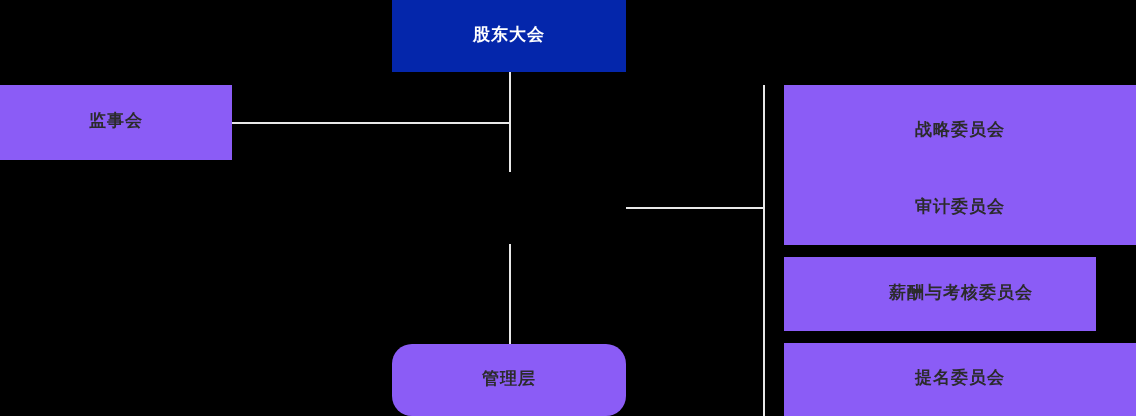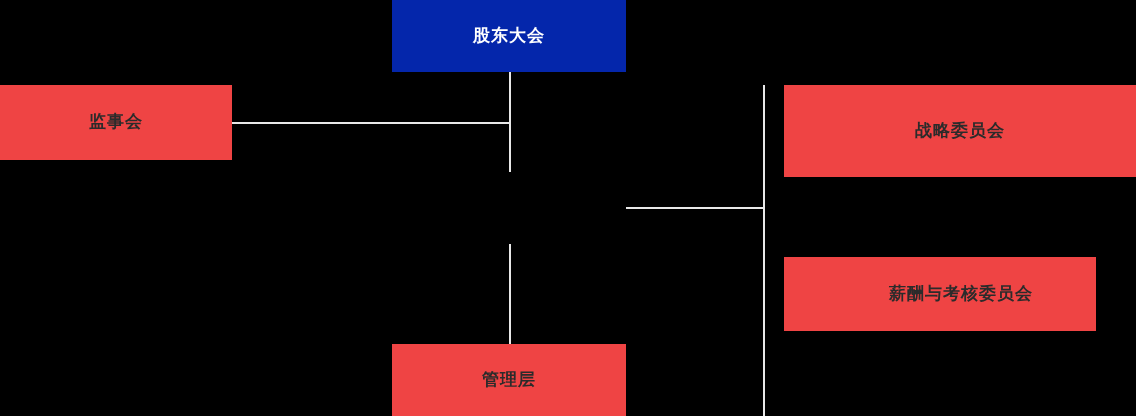--- a/index.html
+++ b/index.html
@@ -6,37 +6,37 @@
     margin: 0;
     padding: 0;
     background: #000000;
   }
   #chart-root {
     position: relative;
     width: 1136px;
     height: 416px;
     background: #000000;
     overflow: hidden;
-    font-family: Liberation Serif, serif;
+    font-family: Liberation Mono, monospace;
   }
   .node {
     position: absolute;
     display: flex;
     align-items: center;
     justify-content: center;
     box-sizing: border-box;
     font-size: 17px;
     font-weight: 700;
     letter-spacing: 1px;
     line-height: 1.2;
     text-align: center;
     z-index: 3;
   }
   .node.light {
-    background: #ef4444;
+    background: #8b5cf6;
     color: #2B2B2B;
   }
   .node.primary {
     background: #0426AB;
     color: #FFFFFF;
   }
   .connector {
     position: absolute;
     background: #E8E8E8;
     z-index: 1;
@@ -56,21 +56,23 @@
 
   <div class="connector v" style="left:763px; top:85px; height:331px;"></div>
 
   <div class="connector h" style="left:626px; top:207px; width:139px;"></div>
 
   <div class="node primary" style="left:392px; top:0px; width:234px; height:72px;">股东大会</div>
 
   <div class="node light" style="left:0px; top:85px; width:232px; height:75px;">监事会</div>
 
 
-  <div class="node light" style="left:392px; top:344px; width:234px; height:72px;">管理层</div>
+  <div class="node light" style="left:392px; top:344px; width:234px; height:72px;border-radius:20px;">管理层</div>
 
   <div class="node light" style="left:784px; top:85px; width:352px; height:92px;">战略委员会</div>
 
+  <div class="node light" style="left:784px; top:171px; width:352px; height:74px;">审计委员会</div>
 
   <div class="node light" style="left:784px; top:257px; width:312px; height:74px;padding-left:42px;">薪酬与考核委员会</div>
 
+  <div class="node light" style="left:784px; top:343px; width:352px; height:73px;">提名委员会</div>
 
 </div>
 
 </body></html>

